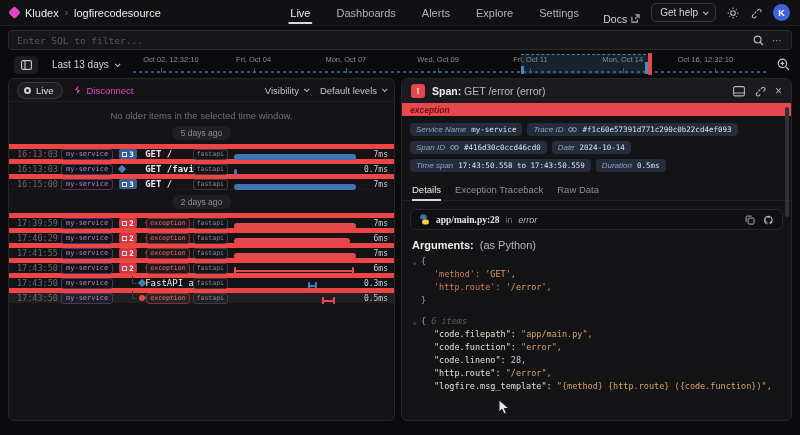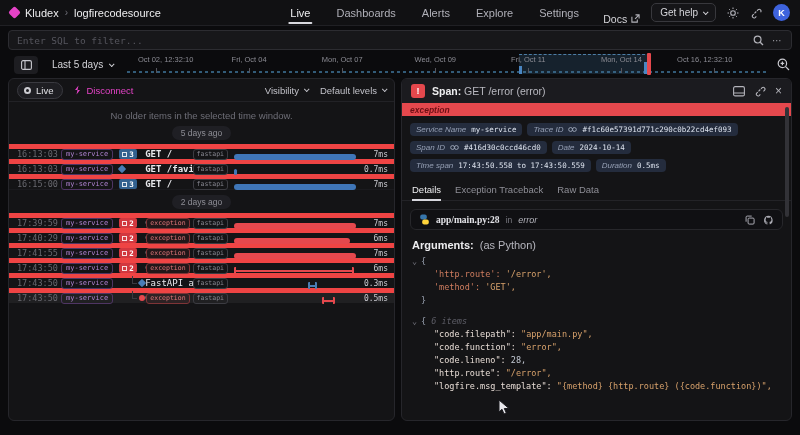--- a/index.html
+++ b/index.html
@@ -188,21 +188,21 @@
 </div>
 
 <div class="timeline">
   <span class="tl-toggle">
     <svg width="11" height="10" viewBox="0 0 11 10">
         <rect x=".6" y=".6" width="9.8" height="8.8" rx="1.5" fill="none" stroke="#c9c9cf" stroke-width="1.1"></rect>
         <path d="M4 .6v8.8" stroke="#c9c9cf" stroke-width="1.1"></path>
       </svg>
   </span>
   <span class="tl-range">
-    <span>Last 5 days</span>
+    <span>Last 13 days</span>
     <i class="chev"></i>
   </span>
   <div class="tl-area">
     <div class="tl-base"></div>
     <div class="tl-sel"></div>
     <div class="tl-marker"></div>
     <span class="tick" style="left:4.5%"></span>
     <span class="tick" style="left:19%"></span>
     <span class="tick" style="left:33.5%"></span>
     <span class="tick" style="left:48%"></span>
@@ -506,22 +506,22 @@
           </svg>
       </span>
     </div>
 
     <div class="sec-head">
       <span>Arguments:</span>
       <span class="sub">(as Python)</span>
     </div>
     <div class="codeblk">
       <div class="cl"><span class="fold">⌄</span><span class="brace">{</span></div>
+      <div class="cl ind"><span class="k-py">'method':</span> <span class="v-py">'GET',</span></div>
       <div class="cl ind"><span class="k-py">'http.route':</span> <span class="v-py">'/error',</span></div>
-      <div class="cl ind"><span class="k-py">'method':</span> <span class="v-py">'GET',</span></div>
       <div class="cl"><span class="fold"></span><span class="brace">}</span></div>
     </div>
 
     <div class="codeblk">
       <div class="cl"><span class="fold">⌄</span><span class="brace">{</span> <span class="note">6 items</span></div>
       <div class="cl ind"><span class="k-js">"code.filepath":</span> <span class="v-js">"app/main.py",</span></div>
       <div class="cl ind"><span class="k-js">"code.function":</span> <span class="v-js">"error",</span></div>
       <div class="cl ind"><span class="k-js">"code.lineno":</span> <span class="v-num">28,</span></div>
       <div class="cl ind"><span class="k-js">"http.route":</span> <span class="v-js">"/error",</span></div>
       <div class="cl ind"><span class="k-js">"logfire.msg_template":</span> <span class="v-js">"{method} {http.route} ({code.function})",</span></div>

